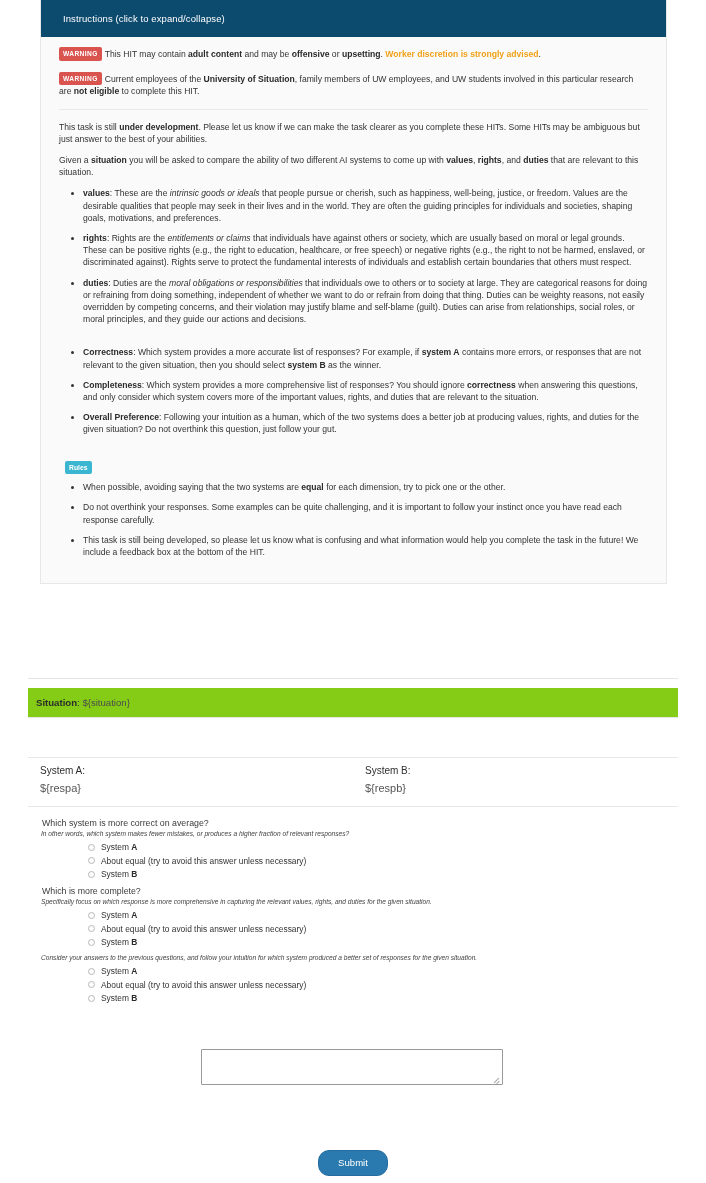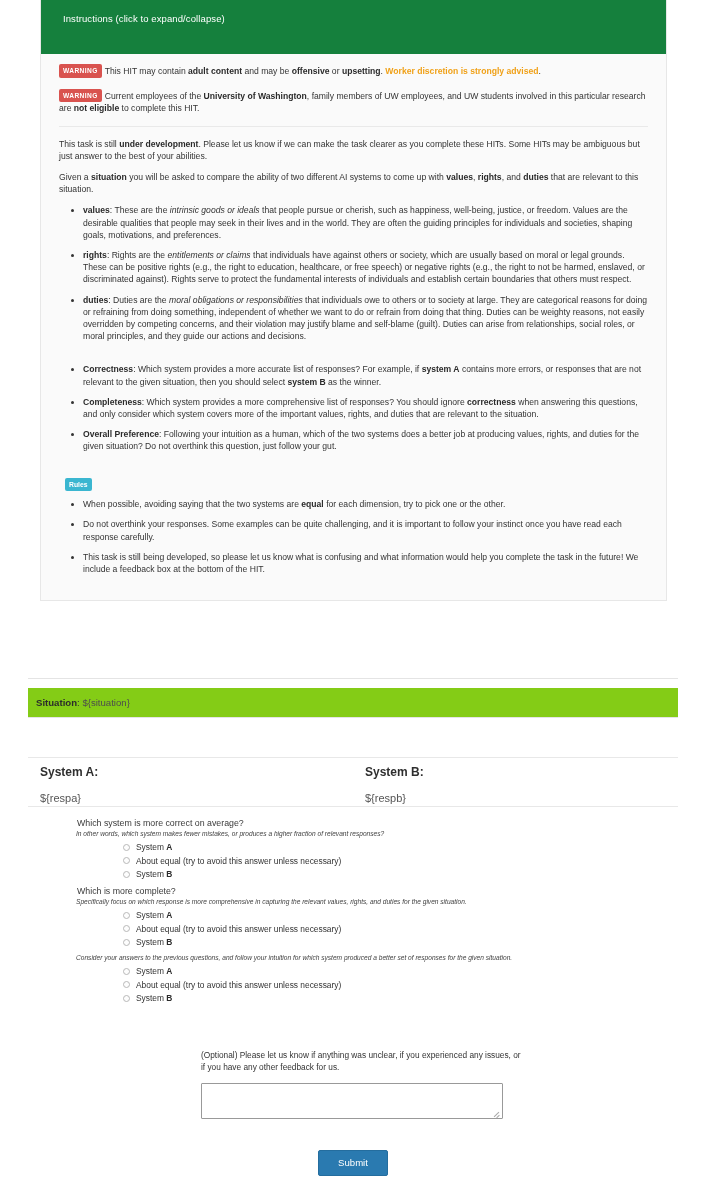--- a/index.html
+++ b/index.html
@@ -22,24 +22,24 @@
     left: 40px;
     top: 0px;
     width: 627px;
     background: #fafafa;
     border-left: 1px solid #e7e7e7;
     border-right: 1px solid #e7e7e7;
     border-bottom: 1px solid #e7e7e7;
     box-sizing: border-box;
   }
   .instructions-header {
-    background: #15803d;
+    background: #0c4a6e;
     color: #ffffff;
     font-size: 9.5px;
-    padding: 13px 0 30px 22px;
+    padding: 13px 0 13px 22px;
     letter-spacing: 0.1px;
   }
   .instructions-body {
     padding: 10px 18px 16px 18px;
     font-size: 8.6px;
     line-height: 1.42;
     color: #333333;
   }
   .instructions-body p { margin: 0 0 9px 0; }
   .instructions-body ul {
@@ -120,33 +120,33 @@
     border-top: 1px solid #e8e8e8;
   }
   .systems-row {
     position: absolute;
     left: 28px;
     top: 757px;
     width: 650px;
     display: flex;
   }
   .system-col { width: 325px; box-sizing: border-box; padding: 8px 10px 10px 12px; }
-  .system-title { font-size: 12px; font-weight: bold; color: #2f2f2f; margin-bottom: 13px; }
+  .system-title { font-size: 10px; font-weight: normal; color: #2f2f2f; margin-bottom: 6px; }
   .system-resp { font-size: 11px; color: #555555; }
   .systems-bottom-rule {
     position: absolute;
     left: 28px;
     top: 806px;
     width: 650px;
     border-top: 1px solid #e8e8e8;
   }
 
   
   .questions { position: absolute; left: 0; top: 818px; width: 706px; }
-  .question-block { margin-bottom: 7px; padding-left: 35px; }
+  .question-block { margin-bottom: 7px; }
   .q-title {
     font-size: 8.8px;
     color: #3a3a3a;
     padding-left: 42px;
     margin-bottom: 2px;
   }
   .q-sub {
     font-size: 6.6px;
     font-style: italic;
     color: #3f3f3f;
@@ -215,41 +215,41 @@
     text-align: center;
   }
   .submit-button {
     display: inline-block;
     background: #2a7ab0;
     color: #ffffff;
     font-size: 9.6px;
     font-family: "Liberation Sans", sans-serif;
     padding: 6px 19px 7px 19px;
     border: 1px solid #246d9e;
-    border-radius: 2px;
+    border-radius: 11px;
     cursor: pointer;
   }
 </style>
 </head>
 <body>
 
 <div class="instructions-panel">
 
   <div class="instructions-header">
     <span>Instructions (click to expand/collapse)</span>
   </div>
 
   <div class="instructions-body">
 
     <div class="warn-row">
       <span class="badge-warning">WARNING</span><span><span>This HIT may contain </span><b>adult content</b><span> and may be </span><b>offensive</b><span> or </span><b>upsetting</b><span>. </span><span class="accent-orange">Worker discretion is strongly advised</span><span>.</span></span>
     </div>
 
     <div class="warn-row">
-      <span class="badge-warning">WARNING</span><span><span>Current employees of the </span><b>University of Washington</b><span>, family members of UW employees, and UW students involved in this particular research are </span><b>not eligible</b><span> to complete this HIT.</span></span>
+      <span class="badge-warning">WARNING</span><span><span>Current employees of the </span><b>University of Situation</b><span>, family members of UW employees, and UW students involved in this particular research are </span><b>not eligible</b><span> to complete this HIT.</span></span>
     </div>
 
     <hr class="hr-light">
 
 
     <p><span>This task is still </span><b>under development</b><span>. Please let us know if we can make the task clearer as you complete these HITs. Some HITs may be ambiguous but just answer to the best of your abilities.</span></p>
 
     <p><span>Given a </span><b>situation</b><span> you will be asked to compare the ability of two different AI systems to come up with </span><b>values</b><span>, </span><b>rights</b><span>, and </span><b>duties</b><span> that are relevant to this situation.</span></p>
 
     <ul>
@@ -357,21 +357,20 @@
       <label class="opt-row">
         <span class="radio-dot"></span>
         <span class="opt-label"><span>System </span><b>B</b></span>
       </label>
     </div>
   </div>
 
 </div>
 
 <div class="feedback">
-  <div class="feedback-label">(Optional) Please let us know if anything was unclear, if you experienced any issues, or if you have any other feedback for us.</div>
   <div class="feedback-box">
     <span class="resize-grip"></span>
   </div>
 </div>
 
 <div class="submit-wrap">
   <span class="submit-button">Submit</span>
 </div>
 
 </body></html>

